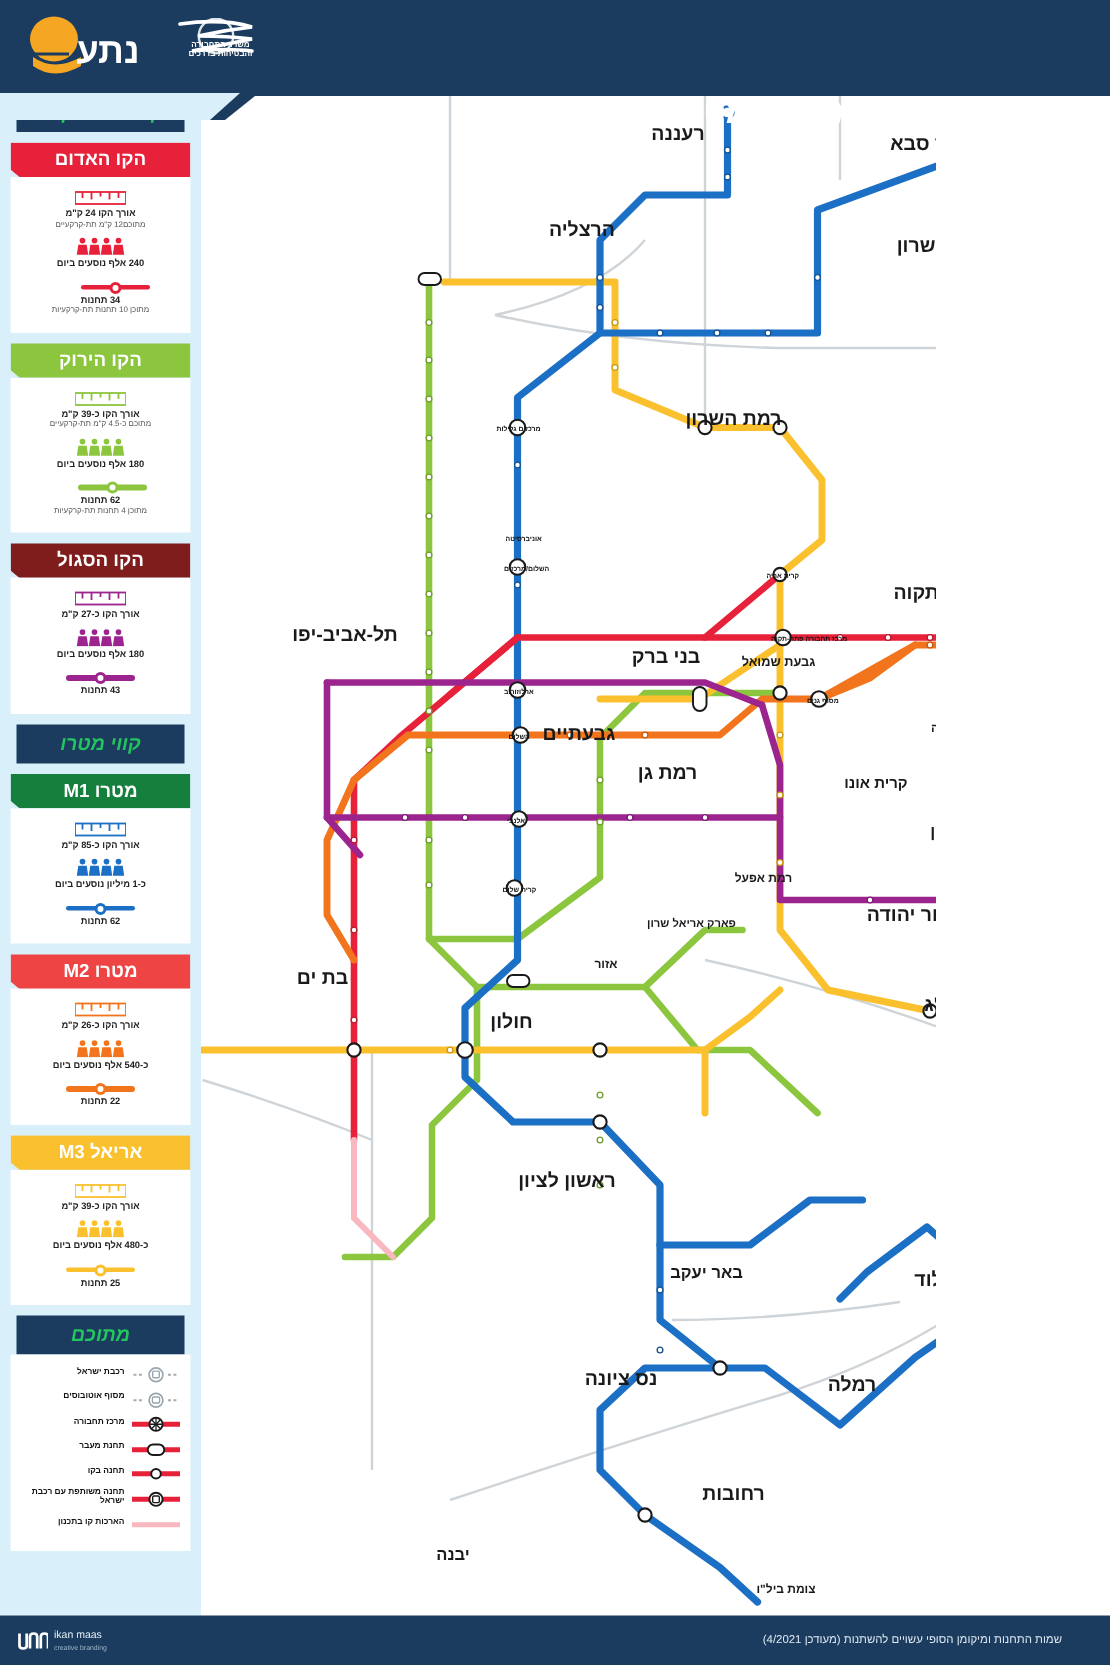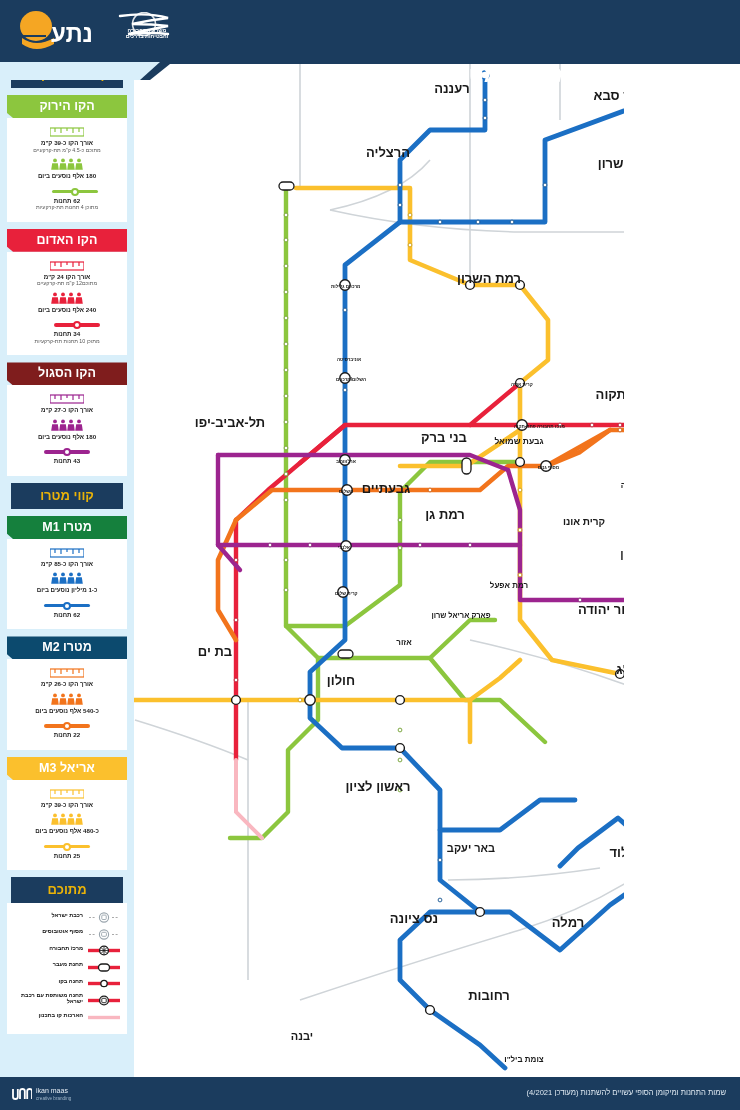--- a/index.html
+++ b/index.html
@@ -37,23 +37,24 @@
     z-index: 29;
   }
 
   
   #sidebar {
     position: absolute; top: 62px; left: 0; width: 134px; height: 1015px;
     background: #d9effa; z-index: 20; padding: 0;
   }
   .panel { margin: 0 7px 7px 7px; }
   .sect-header {
-    height: 26px; background: #1b3c5e; color: #eab308;
+    height: 26px; background: #1b3c5e; color: #22c55e;
     font-size: 13px; font-weight: bold; text-align: center; line-height: 26px;
     margin: 0 4px;
+    font-style: italic;
   }
   .line-banner {
     height: 23px; color: #fff; font-size: 12.5px; font-weight: bold;
     text-align: center; line-height: 23px; position: relative;
     clip-path: polygon(0 0, 100% 0, 100% 100%, 6px 100%, 0 78%);
   }
   .line-body {
     background: #ffffff; padding: 7px 4px 8px 4px;
     display: flex; flex-direction: column; align-items: center; gap: 2px;
   }
@@ -79,21 +80,21 @@
     background: #ffffff; overflow: hidden; z-index: 10;
   }
   #map-svg { position: absolute; top: 0; left: 0; }
 
   
   #footer {
     position: absolute; bottom: 0; left: 0; width: 740px; height: 33px;
     background: #1b3c5e; z-index: 30;
   }
   #footer-note {
-    position: absolute; top: 11px; right: 14px; font-size: 7.6px; color: #dfe9f2;
+    position: absolute; top: 11px; right: 32px; font-size: 7.6px; color: #dfe9f2;
   }
   #footer-logo-text {
     position: absolute; top: 10px; left: 36px; font-size: 7px; color:#e6eef5; line-height:8px;
     text-align:left; direction:ltr;
   }
   #footer-logo-sub { font-size:4.6px; color:#9fb6c9; }
   #footer-mark {
     position:absolute; top:11px; left:12px; width:20px; height:12px;
   }
   .city-label { font-weight: bold; fill: #1a1a1a; }
@@ -126,20 +127,67 @@
 
 <svg id="header-notch" viewBox="0 0 740 18">
   <path d="M0 0 L740 0 L740 2 L170 2 L150 18 L0 18 Z" fill="#1b3c5e"></path>
   <path d="M0 0 L160 0 L140 18 L0 18 Z" fill="#d9effa"></path>
 </svg>
 
 <div id="sidebar">
 
   <div class="panel">
     <div class="sect-header">קווי רכבת קלה</div>
+  </div>
+
+  <div class="panel">
+    <div class="line-banner" style="background:#e8213b">הקו האדום</div>
+    <div class="line-body">
+      <div class="metric">
+        <div class="metric-icons">
+          <svg width="34" height="10" viewBox="0 0 34 10">
+            <rect x="0" y="1" width="34" height="8" fill="none" stroke="#e8213b" stroke-width="1.2"></rect>
+            <g stroke="#e8213b" stroke-width="1.2">
+              <line x1="5" y1="1" x2="5" y2="5"></line>
+                <line x1="11" y1="1" x2="11" y2="6"></line>
+              <line x1="17" y1="1" x2="17" y2="4"></line>
+                <line x1="23" y1="1" x2="23" y2="6"></line>
+              <line x1="29" y1="1" x2="29" y2="5"></line>
+            </g>
+          </svg>
+        </div>
+        <div class="metric-main">אורך הקו 24 ק"מ</div>
+        <div class="metric-sub">מתוכם12 ק"מ תת-קרקעיים</div>
+      </div>
+      <div class="metric">
+        <div class="metric-icons">
+          <svg width="32" height="12" viewBox="0 0 32 12">
+            <g fill="#e8213b">
+              <circle cx="4" cy="2.4" r="1.9"></circle>
+                <path d="M1.2 5.2h5.6l1 6.6h-7.6z"></path>
+              <circle cx="12" cy="2.4" r="1.9"></circle>
+                <path d="M9.2 5.2h5.6l1 6.6h-7.6z"></path>
+              <circle cx="20" cy="2.4" r="1.9"></circle>
+                <path d="M17.2 5.2h5.6l1 6.6h-7.6z"></path>
+              <circle cx="28" cy="2.4" r="1.9"></circle>
+                <path d="M25.2 5.2h5.6l1 6.6h-7.6z"></path>
+            </g>
+          </svg>
+        </div>
+        <div class="metric-main">240 אלף נוסעים ביום</div>
+      </div>
+      <div class="metric">
+        <div class="stat-bar">
+          <div class="bar" style="background:#e8213b"></div>
+            <div class="knob" style="border-color:#e8213b"></div>
+        </div>
+        <div class="metric-main">34 תחנות</div>
+        <div class="metric-sub">מתוכן 10 תחנות תת-קרקעיות</div>
+      </div>
+    </div>
   </div>
 
   <div class="panel">
     <div class="line-banner" style="background:#8cc63e">הקו הירוק</div>
     <div class="line-body">
       <div class="metric">
         <div class="metric-icons">
           <svg width="34" height="10" viewBox="0 0 34 10">
             <rect x="0" y="1" width="34" height="8" fill="none" stroke="#8cc63e" stroke-width="1.2"></rect>
             <g stroke="#8cc63e" stroke-width="1.2">
@@ -176,67 +224,20 @@
           <div class="bar" style="background:#8cc63e"></div>
             <div class="knob" style="border-color:#8cc63e"></div>
         </div>
         <div class="metric-main">62 תחנות</div>
         <div class="metric-sub">מתוכן 4 תחנות תת-קרקעיות</div>
       </div>
     </div>
   </div>
 
   <div class="panel">
-    <div class="line-banner" style="background:#e8213b">הקו האדום</div>
-    <div class="line-body">
-      <div class="metric">
-        <div class="metric-icons">
-          <svg width="34" height="10" viewBox="0 0 34 10">
-            <rect x="0" y="1" width="34" height="8" fill="none" stroke="#e8213b" stroke-width="1.2"></rect>
-            <g stroke="#e8213b" stroke-width="1.2">
-              <line x1="5" y1="1" x2="5" y2="5"></line>
-                <line x1="11" y1="1" x2="11" y2="6"></line>
-              <line x1="17" y1="1" x2="17" y2="4"></line>
-                <line x1="23" y1="1" x2="23" y2="6"></line>
-              <line x1="29" y1="1" x2="29" y2="5"></line>
-            </g>
-          </svg>
-        </div>
-        <div class="metric-main">אורך הקו 24 ק"מ</div>
-        <div class="metric-sub">מתוכם12 ק"מ תת-קרקעיים</div>
-      </div>
-      <div class="metric">
-        <div class="metric-icons">
-          <svg width="32" height="12" viewBox="0 0 32 12">
-            <g fill="#e8213b">
-              <circle cx="4" cy="2.4" r="1.9"></circle>
-                <path d="M1.2 5.2h5.6l1 6.6h-7.6z"></path>
-              <circle cx="12" cy="2.4" r="1.9"></circle>
-                <path d="M9.2 5.2h5.6l1 6.6h-7.6z"></path>
-              <circle cx="20" cy="2.4" r="1.9"></circle>
-                <path d="M17.2 5.2h5.6l1 6.6h-7.6z"></path>
-              <circle cx="28" cy="2.4" r="1.9"></circle>
-                <path d="M25.2 5.2h5.6l1 6.6h-7.6z"></path>
-            </g>
-          </svg>
-        </div>
-        <div class="metric-main">240 אלף נוסעים ביום</div>
-      </div>
-      <div class="metric">
-        <div class="stat-bar">
-          <div class="bar" style="background:#e8213b"></div>
-            <div class="knob" style="border-color:#e8213b"></div>
-        </div>
-        <div class="metric-main">34 תחנות</div>
-        <div class="metric-sub">מתוכן 10 תחנות תת-קרקעיות</div>
-      </div>
-    </div>
-  </div>
-
-  <div class="panel">
     <div class="line-banner" style="background:#7f1d1d">הקו הסגול</div>
     <div class="line-body">
       <div class="metric">
         <div class="metric-icons">
           <svg width="34" height="10" viewBox="0 0 34 10">
             <rect x="0" y="1" width="34" height="8" fill="none" stroke="#9c248f" stroke-width="1.2"></rect>
             <g stroke="#9c248f" stroke-width="1.2">
               <line x1="5" y1="1" x2="5" y2="5"></line>
                 <line x1="11" y1="1" x2="11" y2="6"></line>
               <line x1="17" y1="1" x2="17" y2="4"></line>
@@ -317,21 +318,21 @@
         <div class="stat-bar">
           <div class="bar" style="background:#1b6fc4"></div>
             <div class="knob" style="border-color:#1b6fc4"></div>
         </div>
         <div class="metric-main">62 תחנות</div>
       </div>
     </div>
   </div>
 
   <div class="panel">
-    <div class="line-banner" style="background:#0c4a6e">מטרו M2</div>
+    <div class="line-banner" style="background:#ef4444">מטרו M2</div>
     <div class="line-body">
       <div class="metric">
         <div class="metric-icons">
           <svg width="34" height="10" viewBox="0 0 34 10">
             <rect x="0" y="1" width="34" height="8" fill="none" stroke="#f2741c" stroke-width="1.2"></rect>
             <g stroke="#f2741c" stroke-width="1.2">
               <line x1="5" y1="1" x2="5" y2="5"></line>
                 <line x1="11" y1="1" x2="11" y2="6"></line>
               <line x1="17" y1="1" x2="17" y2="4"></line>
                 <line x1="23" y1="1" x2="23" y2="6"></line>

